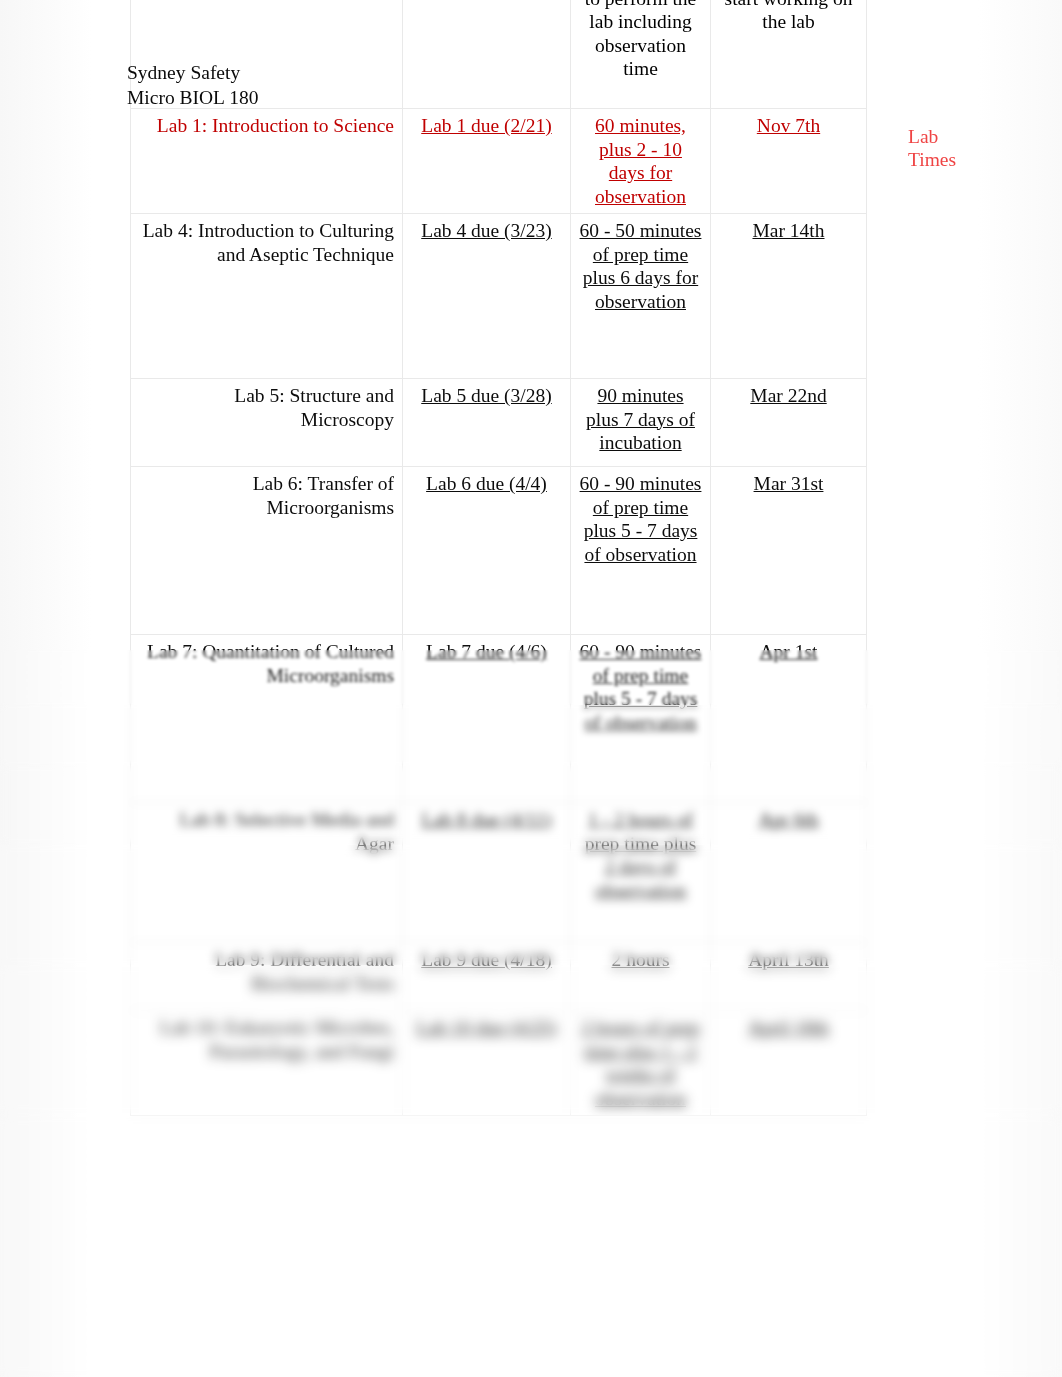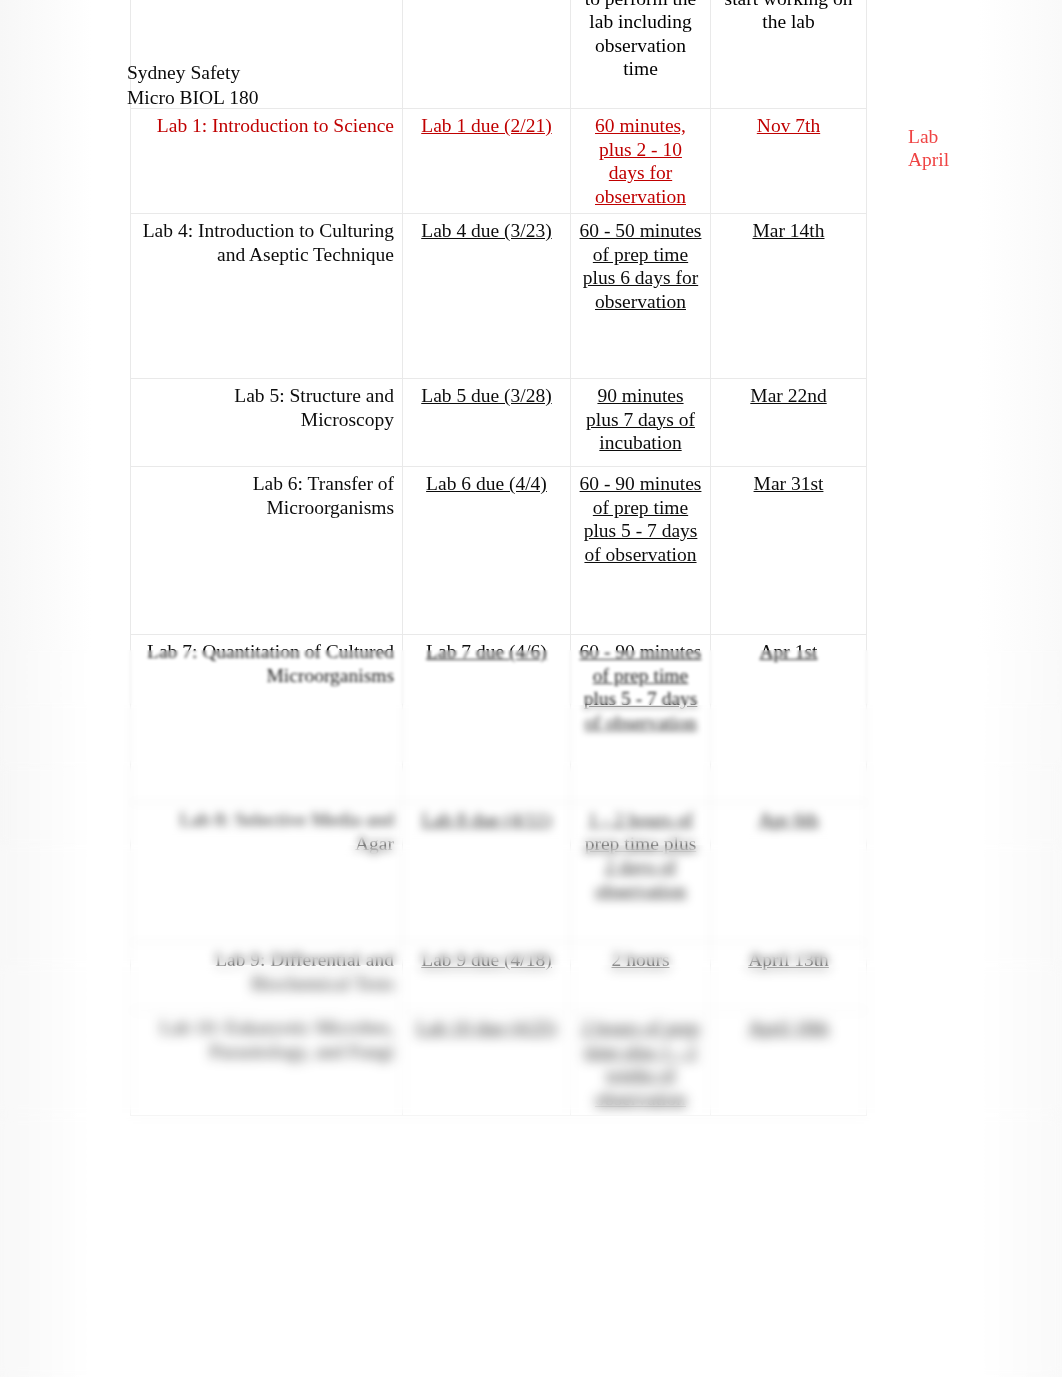--- a/index.html
+++ b/index.html
@@ -192,21 +192,21 @@
           <td class="col-time">2 hours of prep time plus 1 - 2 weeks of observation</td>
           <td class="col-start">April 18th</td>
         </tr>
       </tbody>
   </table>
 
   <div id="author-block"><span class="cellline">Sydney Safety</span><span class="cellline">Micro BIOL 180</span></div>
 
   <div id="lab-times-caption">
       <span class="cellline">Lab</span>
-      <span class="cellline">April</span>
+      <span class="cellline">Times</span>
     </div>
 
   <div class="blur-band" style="top:610px;height:40px;--b:0.45px;--w:0.02"></div>
   <div class="blur-band" style="top:650px;height:55px;--b:1.6px;--w:0.05"></div>
   <div class="blur-band" style="top:705px;height:60px;--b:3.2px;--w:0.08"></div>
   <div class="blur-band" style="top:765px;height:80px;--b:4.2px;--w:0.10"></div>
   <div class="blur-band" style="top:845px;height:120px;--b:5.0px;--w:0.12"></div>
   <div class="blur-band" style="top:965px;height:150px;--b:5.6px;--w:0.13"></div>
   <div class="blur-band" style="top:1115px;height:262px;--b:6.0px;--w:0.14"></div>
 

